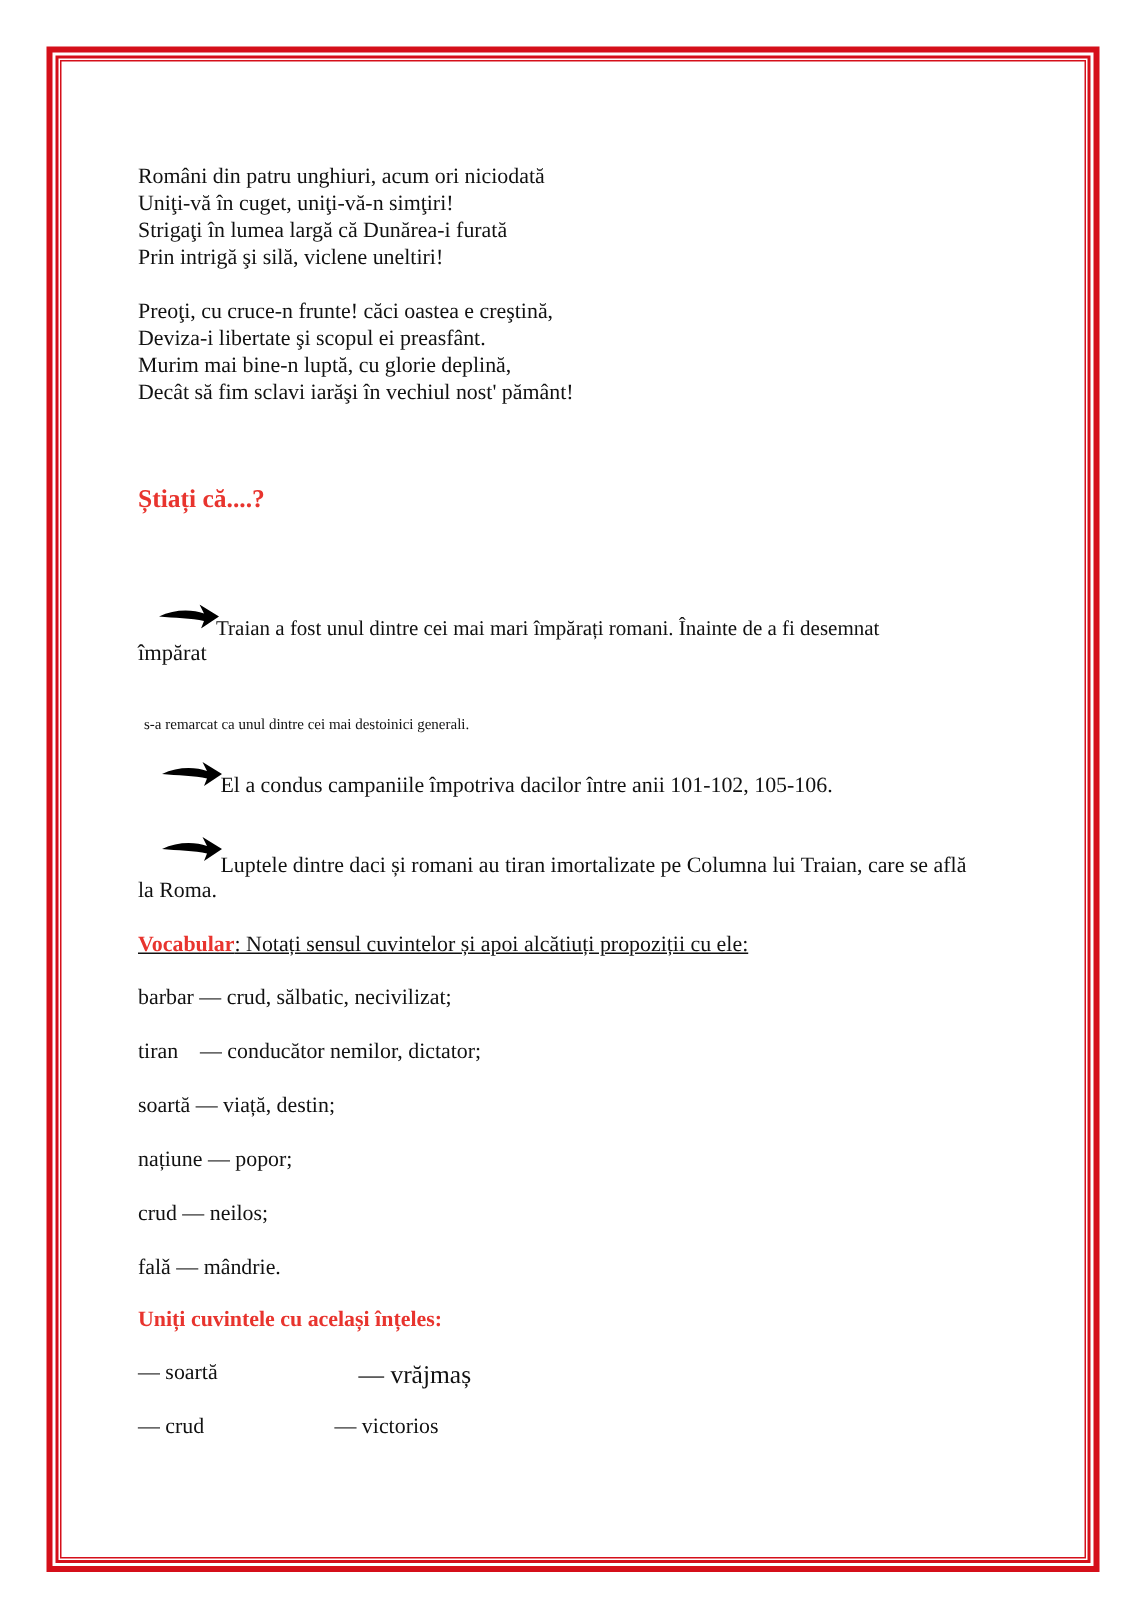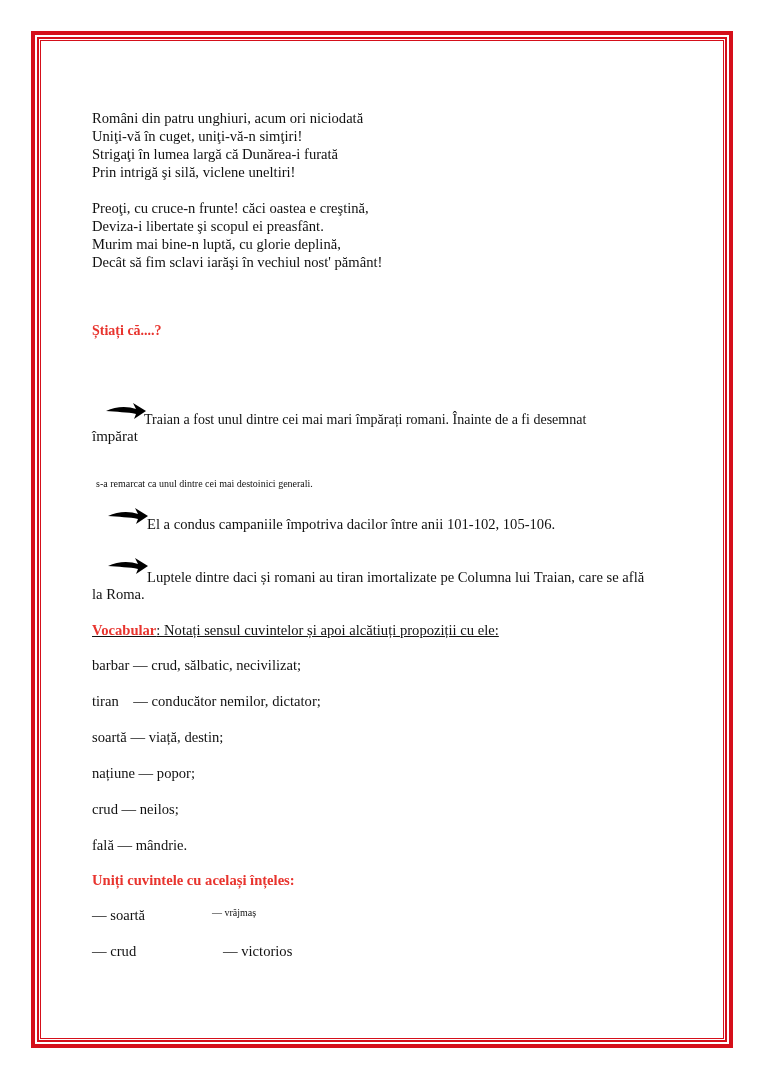--- a/index.html
+++ b/index.html
@@ -30,21 +30,21 @@
     <p class="abs" style="left:92px;top:164px;font-size:14.6px;">Prin intrigă şi silă, viclene uneltiri!</p>
   </div>
   <div>
     <p class="abs" style="left:92px;top:200px;font-size:14.6px;">Preoţi, cu cruce-n frunte! căci oastea e creştină,</p>
     <p class="abs" style="left:92px;top:218px;font-size:14.6px;">Deviza-i libertate şi scopul ei preasfânt.</p>
     <p class="abs" style="left:92px;top:236px;font-size:14.6px;">Murim mai bine-n luptă, cu glorie deplină,</p>
     <p class="abs" style="left:92px;top:254px;font-size:14.6px;">Decât să fim sclavi iarăşi în vechiul nost' pământ!</p>
   </div>
 </div>
 
-<p class="abs red" style="left:92px;top:323px;font-size:14px;">Știați că....?</p>
+<p class="abs red" style="left:92px;top:323px;font-size:17px;">Știați că....?</p>
 
 <div>
   <svg class="abs" style="left:106px;top:403px;" width="40" height="16" viewBox="0 0 40 16">
     <path d="M0,8 C10,3 22,3 30,6 L27,0 L40,8 L28,16 L30,11 C22,9 10,9 0,8 Z" fill="#000"></path>
   </svg>
   <p class="abs" style="left:144px;top:412px;font-size:14px;">Traian a fost unul dintre cei mai mari împărați romani. Înainte de a fi desemnat</p>
   <p class="abs" style="left:92px;top:428px;font-size:15px;">împărat</p>
 </div>
 
 <p class="abs" style="left:96px;top:465px;font-size:10px;margin-top:13px;">s-a remarcat ca unul dintre cei mai destoinici generali.</p>
@@ -69,15 +69,15 @@
 </p>
 <p class="abs" style="left:92px;top:657px;font-size:14.6px;white-space:pre;">barbar — crud, sălbatic, necivilizat;</p>
 <p class="abs" style="left:92px;top:693px;font-size:14.6px;white-space:pre;">tiran    — conducător nemilor, dictator;</p>
 <p class="abs" style="left:92px;top:729px;font-size:14.6px;white-space:pre;">soartă — viață, destin;</p>
 <p class="abs" style="left:92px;top:765px;font-size:14.6px;white-space:pre;">națiune — popor;</p>
 <p class="abs" style="left:92px;top:801px;font-size:14.6px;white-space:pre;">crud — neilos;</p>
 <p class="abs" style="left:92px;top:837px;font-size:14.6px;white-space:pre;">falǎ — mândrie.</p>
 
 <p class="abs red" style="left:92px;top:872px;font-size:14.6px;">Uniți cuvintele cu același înțeles:</p>
 <p class="abs" style="left:92px;top:907px;font-size:14.6px;">— soartă</p>
-<p class="abs" style="left:212px;top:907px;font-size:10px;">— vrăjmaș</p>
+<p class="abs" style="left:239px;top:907px;font-size:17px;">— vrăjmaș</p>
 <p class="abs" style="left:92px;top:943px;font-size:14.6px;">— crud</p>
 <p class="abs" style="left:223px;top:943px;font-size:14.6px;">— victorios</p>
 
 </body></html>

